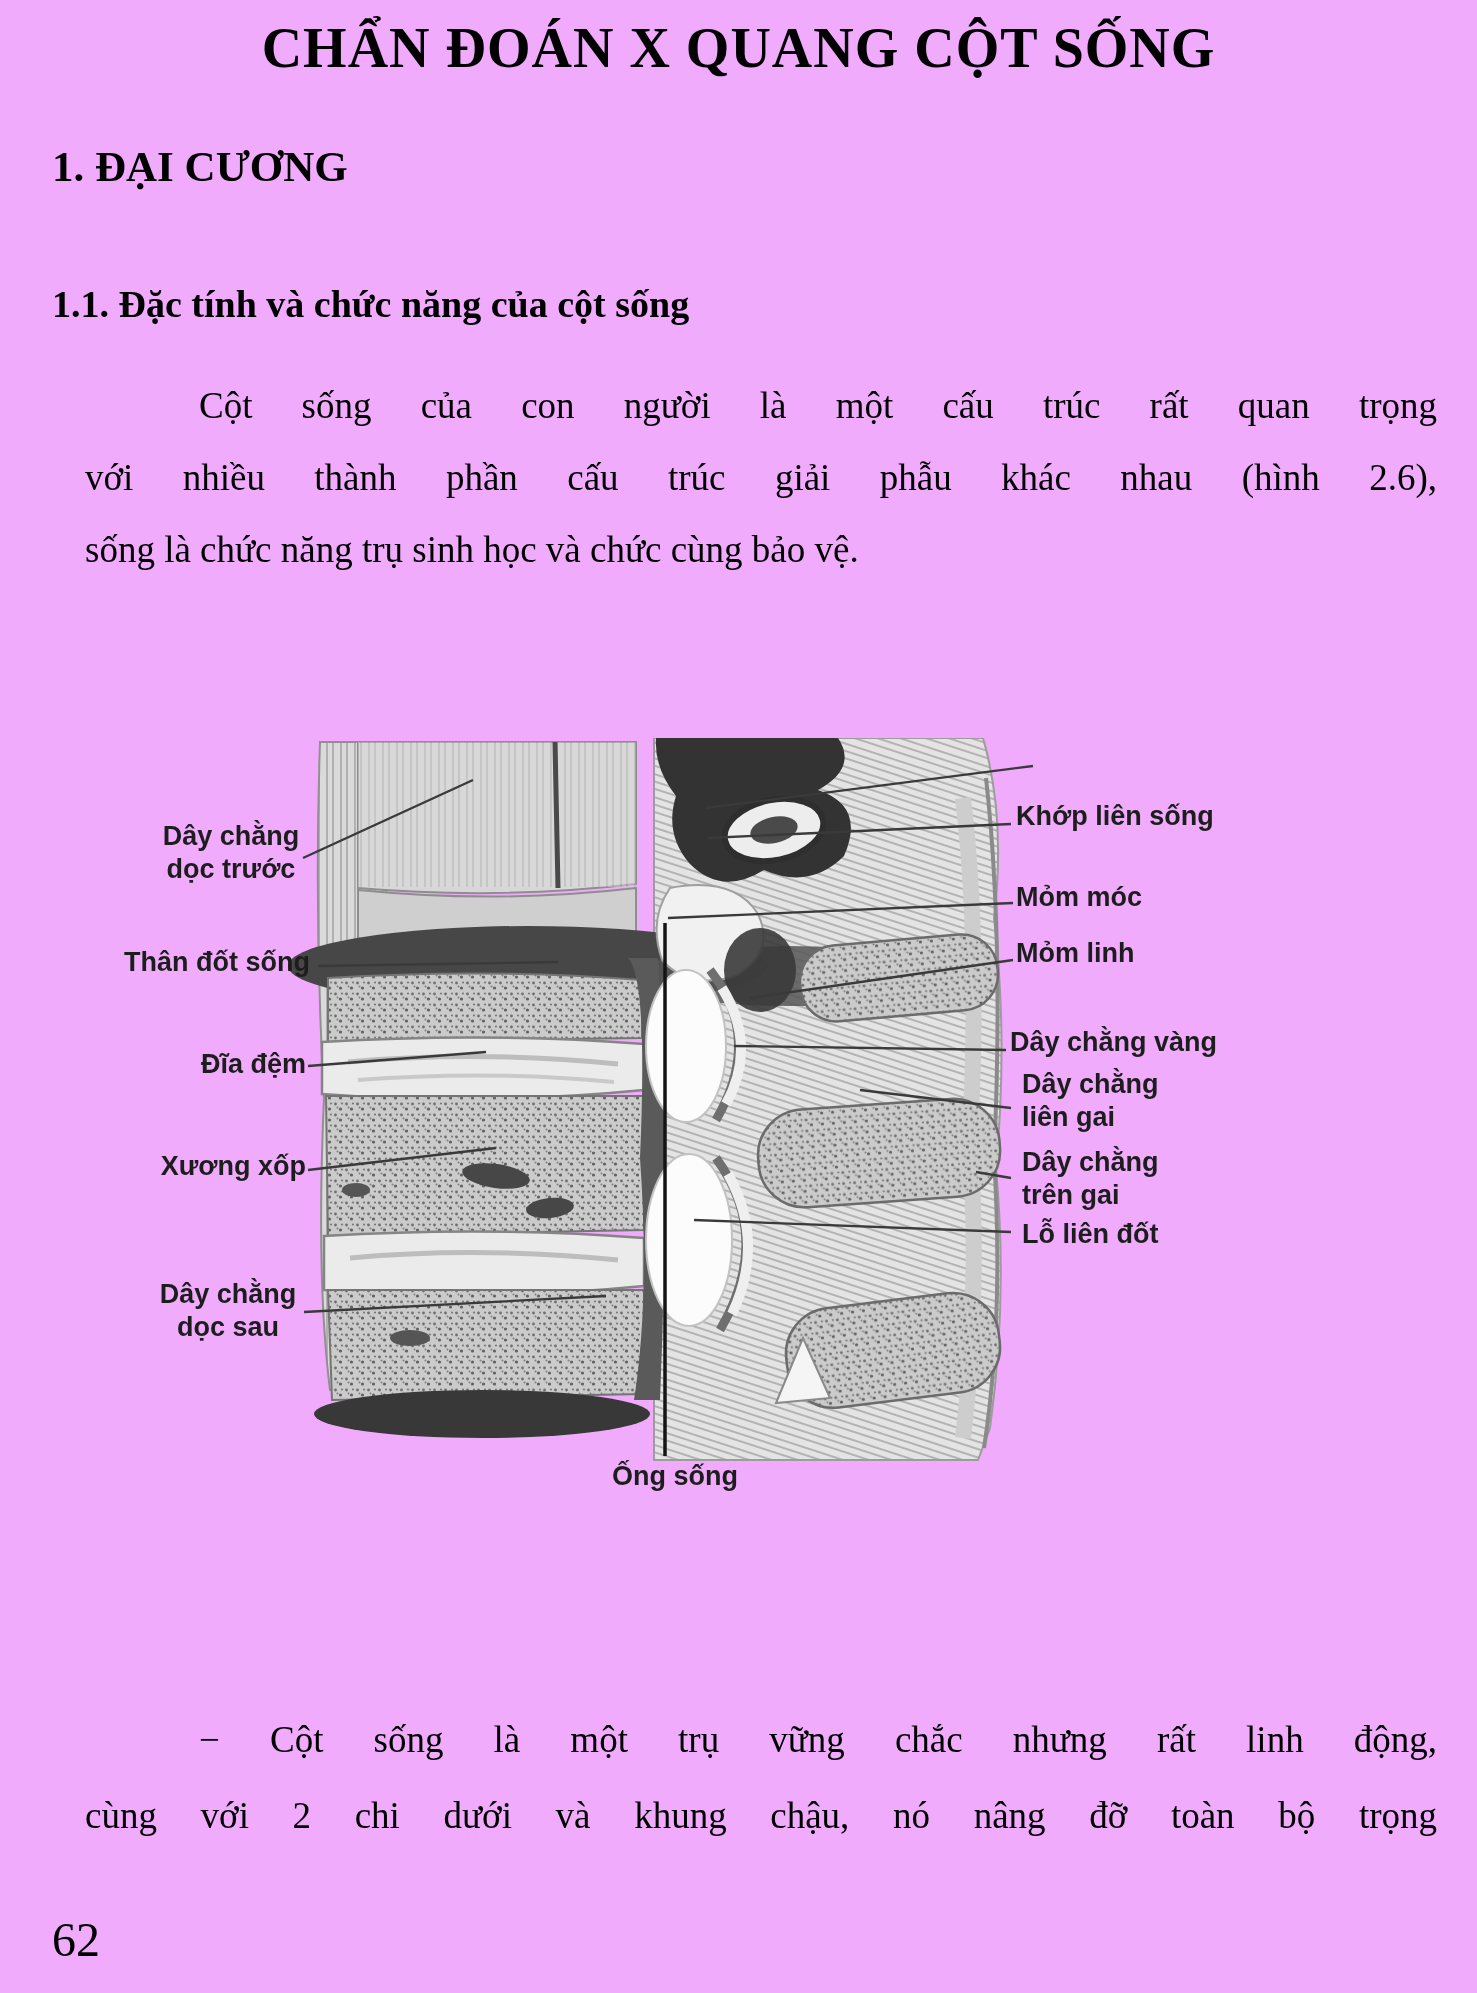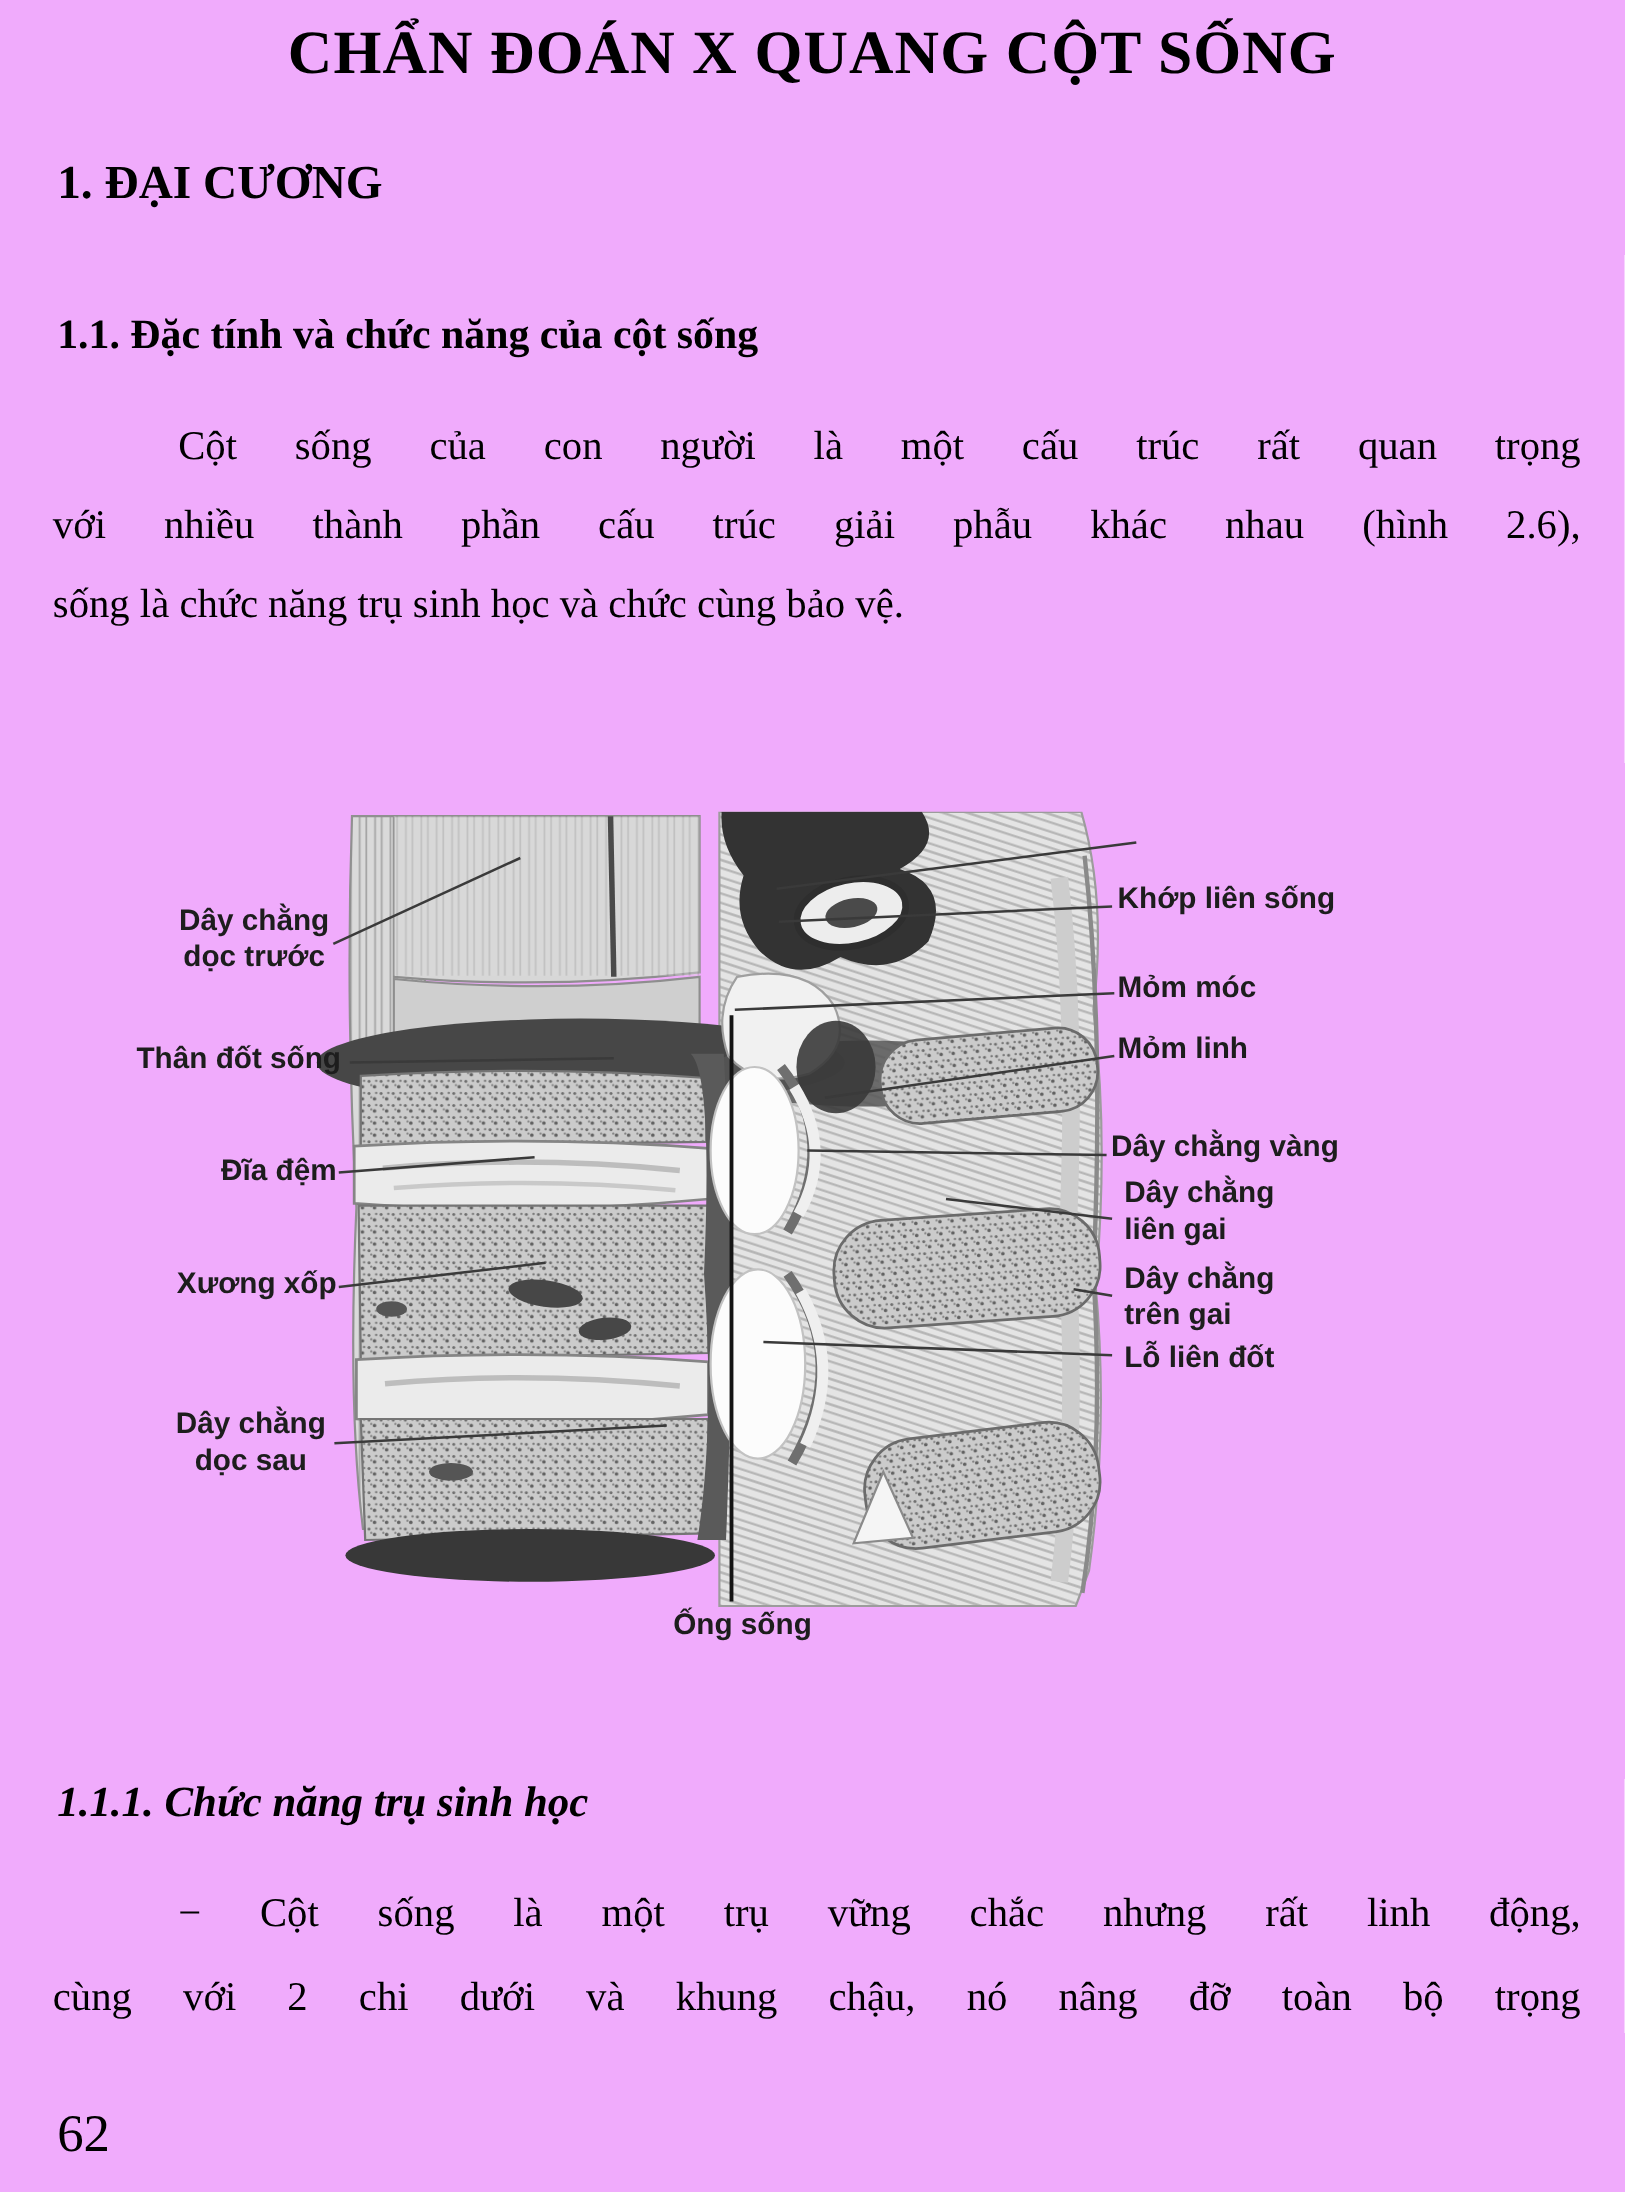--- a/index.html
+++ b/index.html
@@ -18,20 +18,21 @@
   .h1{position:absolute;top:142px;left:52px;font-size:43px;font-weight:bold;}
   .h2{position:absolute;top:282px;left:52px;font-size:38px;font-weight:bold;}
   .h3{position:absolute;top:1616px;left:52px;font-size:39px;font-weight:bold;font-style:italic;}
   .para{position:absolute;left:48px;width:1389px;}
   .para1{top:370px;}
   .para2{top:1702px;}
   .pline{
     font-size:37px;line-height:72px;height:72px;
     text-align:justify;text-align-last:justify;
     white-space:normal;
+    margin-left:37px;
   }
   .para2 .pline{line-height:76px;height:76px;}
   .pline.nostretch{text-align-last:left;}
   .pline.indent{padding-left:114px;}
   .pagenum{position:absolute;top:1912px;left:52px;font-size:48px;}
   .figure{
     position:absolute;top:738px;left:58px;width:1360px;height:772px;
   }
   .figure svg{position:absolute;top:0;left:0;}
   .flabel{
@@ -186,21 +187,20 @@
     <div class="flabel" style="left:964px;top:408px">
       <div>Dây chằng</div>
       <div>trên gai</div>
     </div>
     <div class="flabel" style="left:964px;top:480px">Lỗ liên đốt</div>
 
     <div class="flabel center" style="left:537px;top:722px;width:160px">Ống sống</div>
   </div>
 
 
-  <div class="h3">1.1.1. Chức năng trụ sinh học</div>
 
   <div class="para para2">
     <div class="pline indent">−  Cột sống là một trụ vững chắc nhưng rất linh động,</div>
     <div class="pline">cùng với 2 chi dưới và khung chậu, nó nâng đỡ toàn bộ trọng</div>
   </div>
 
   <div class="pagenum">62</div>
 
 </div>
 

